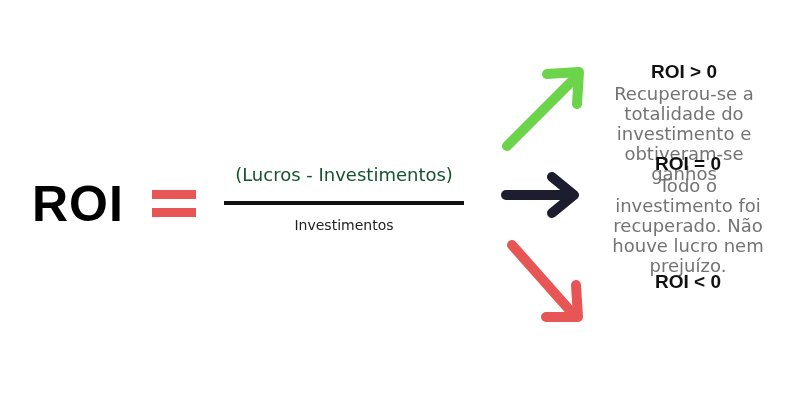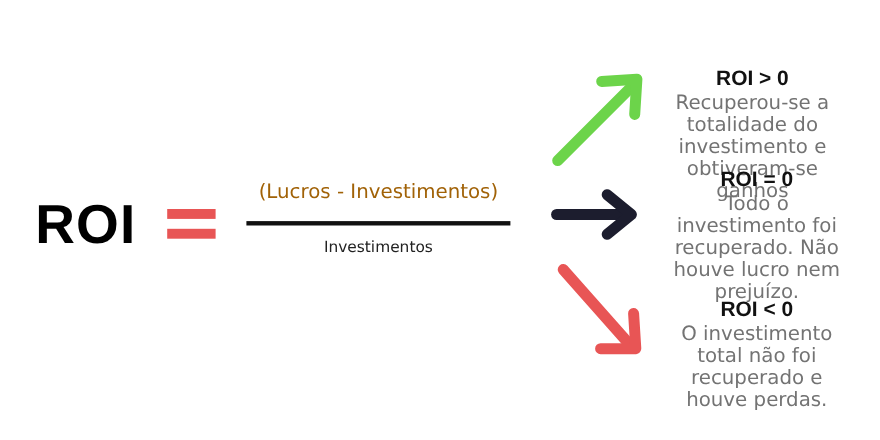--- a/index.html
+++ b/index.html
@@ -1,21 +1,21 @@
 <!DOCTYPE html>
 <html><head>
 <meta charset="utf-8">
 <style>
   html, body { margin:0; padding:0; }
   body { width:800px; height:400px; background:#ffffff; position:relative; overflow:hidden; font-family:"DejaVu Sans", sans-serif; color:#111; }
   .abs { position:absolute; }
   .roi-big { left:20px; top:174px; font-family:"Liberation Sans", sans-serif; font-weight:bold; font-size:50px; line-height:60px; color:#000; letter-spacing:1px;margin-left:12px; }
   .eq { left:152px; top:190px; width:44px; height:30px; }
   .eq div { position:absolute; left:0; width:44px; height:9px; background:#e85555; }
-  .numer { left:220px; top:164px; width:248px; text-align:center; font-size:18px; color:#a16207; }
+  .numer { left:220px; top:164px; width:248px; text-align:center; font-size:18px; color:#14532d; }
   .frac-line { left:224px; top:201px; width:240px; height:4px; background:#111; }
   .denom { left:220px; top:217px; width:248px; text-align:center; font-size:14px; color:#222; }
   .arrow { position:absolute; }
   .outcome { position:absolute; width:180px; text-align:center; }
   .outcome .title { font-family:"Liberation Sans", sans-serif; font-weight:bold; font-size:19px; line-height:24px; color:#111; }
   .outcome .desc { font-size:18px; line-height:20px; color:#737373; }
 </style>
 </head>
 <body>
 
@@ -50,14 +50,13 @@
   <div class="desc" style="padding:0 2px;">Recuperou-se a totalidade do investimento e obtiveram-se ganhos</div>
 </div>
 
 <div class="outcome" style="left:605px; top:152px; width:166px;">
   <div class="title">ROI = 0</div>
   <div class="desc">Todo o investimento foi recuperado. Não houve lucro nem prejuízo.</div>
 </div>
 
 <div class="outcome" style="left:605px; top:270px; width:166px;">
   <div class="title">ROI &lt; 0</div>
-  <div class="desc">O investimento total não foi recuperado e houve perdas.</div>
 </div>
 
 </body></html>

